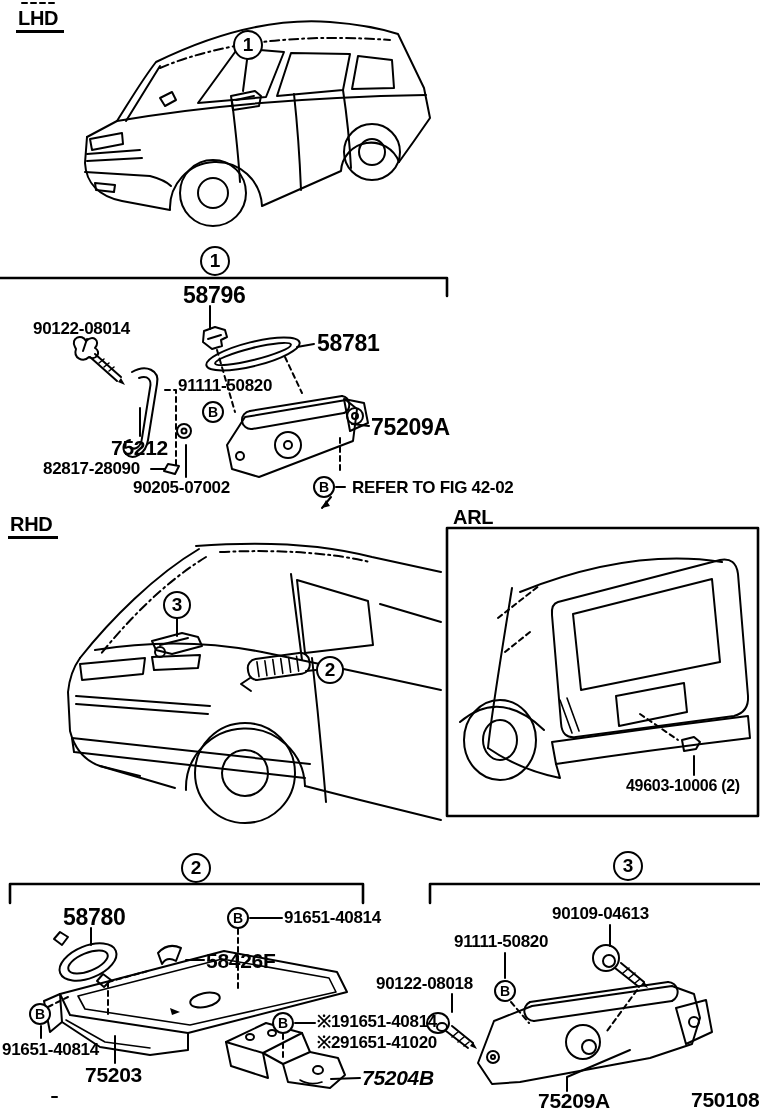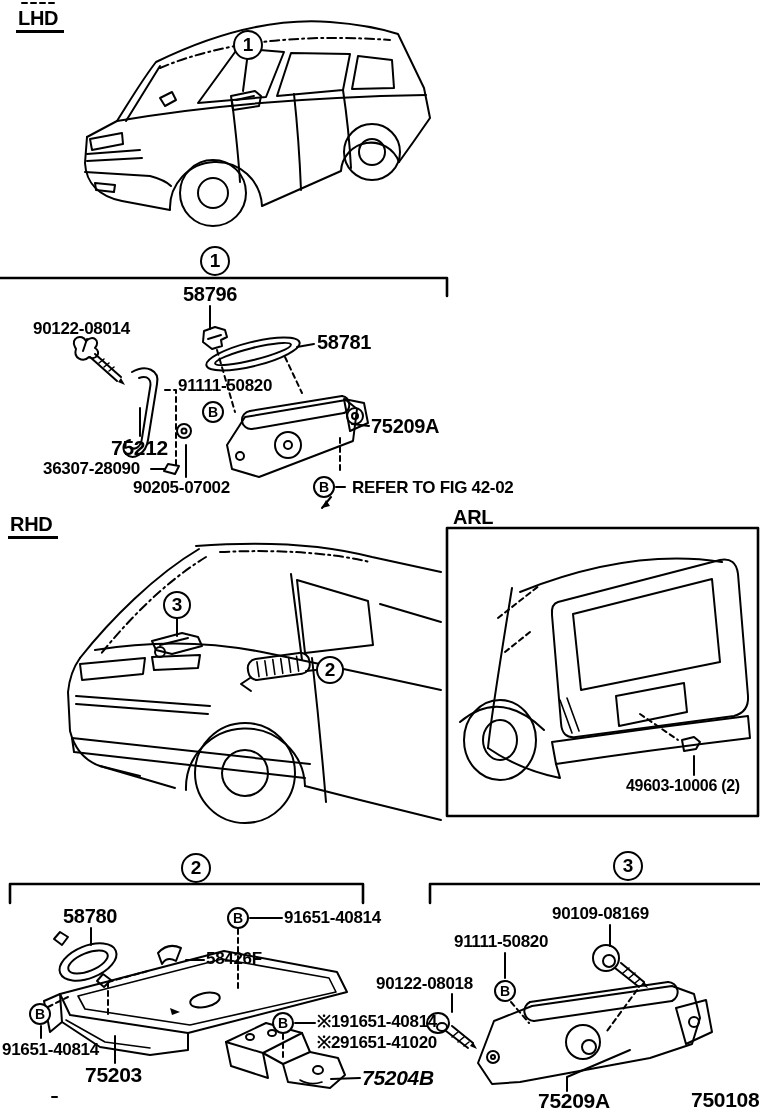--- a/index.html
+++ b/index.html
@@ -7,21 +7,21 @@
         font-family:"Liberation Sans",sans-serif;color:#000;}
   .art{position:absolute;left:0;top:0;}
   .art path,.art ellipse,.art circle,.art rect,.art line,.art polyline{
         fill:none;stroke:#000;stroke-width:2;stroke-linecap:round;stroke-linejoin:round;}
   .art .thick{stroke-width:2.6;}
   .art .thin{stroke-width:1.6;}
   .art .dash{stroke-dasharray:5,4;}
   .art .dashdot{stroke-dasharray:9,4,2,4;}
   .art .fill{fill:#000;stroke:none;}
   .lbl{position:absolute;font-weight:bold;white-space:nowrap;letter-spacing:-0.3px;line-height:1;}
-  .s16{font-size:16px}.s17{font-size:17px}.s19{font-size:17px}.s20{font-size:20px}.s21{font-size:21px}
+  .s16{font-size:16px}.s17{font-size:17px}.s19{font-size:21px}.s20{font-size:23px}.s21{font-size:21px}
   .view-label{font-size:20px;border-bottom:3px solid #000;padding:0 6px 2px 2px;}
   .view-label-plain{font-size:20px;padding:0 2px 2px 2px;}
   .callout{position:absolute;border:2.5px solid #000;border-radius:50%;background:#fff;
            display:flex;align-items:center;justify-content:center;font-weight:bold;box-sizing:border-box;}
   .co-num{width:30px;height:30px;font-size:19px;}
   .co-b{width:22px;height:22px;font-size:14px;border-width:2.5px;}
 </style>
 </head>
 <body>
 
@@ -250,36 +250,36 @@
   <div class="callout co-b" style="left:227px;top:907px;">B</div>
   <div class="callout co-b" style="left:29px;top:1003px;">B</div>
   <div class="callout co-b" style="left:272px;top:1012px;">B</div>
   <div class="callout co-b" style="left:494px;top:980px;">B</div>
 
   <div class="lbl s20" style="left:183px;top:284px;">58796</div>
   <div class="lbl s17" style="left:33px;top:320px;">90122-08014</div>
   <div class="lbl s20" style="left:317px;top:332px;text-align:right;">58781</div>
   <div class="lbl s17" style="left:178px;top:377px;">91111-50820</div>
   <div class="lbl s21" style="left:111px;top:437px;">75212</div>
-  <div class="lbl s17" style="left:43px;top:460px;">36307-28090</div>
+  <div class="lbl s17" style="left:43px;top:460px;">82817-28090</div>
   <div class="lbl s17" style="left:133px;top:479px;">90205-07002</div>
   <div class="lbl s20" style="left:371px;top:416px;">75209A</div>
   <div class="lbl s17" style="left:352px;top:479px;">REFER TO FIG 42-02</div>
 
   <div class="lbl s16" style="left:626px;top:778px;">49603-10006 (2)</div>
 
   <div class="lbl s20" style="left:63px;top:906px;">58780</div>
   <div class="lbl s17" style="left:284px;top:909px;">91651-40814</div>
   <div class="lbl s19" style="left:206px;top:950px;">58426F</div>
   <div class="lbl s17" style="left:2px;top:1041px;">91651-40814</div>
   <div class="lbl s21" style="left:85px;top:1064px;">75203</div>
   <div class="lbl s17" style="left:317px;top:1013px;">※191651-40814</div>
   <div class="lbl s17" style="left:317px;top:1034px;">※291651-41020</div>
   <div class="lbl s21" style="left:362px;top:1067px;font-style:italic;">75204B</div>
 
-  <div class="lbl s17" style="left:552px;top:905px;">90109-08169</div>
+  <div class="lbl s17" style="left:552px;top:905px;">90109-04613</div>
   <div class="lbl s17" style="left:454px;top:933px;">91111-50820</div>
   <div class="lbl s17" style="left:376px;top:975px;">90122-08018</div>
   <div class="lbl s21" style="left:538px;top:1090px;">75209A</div>
 
   <div class="lbl s21" style="left:691px;top:1089px;">750108</div>
 
 </div>
 
 </body></html>

